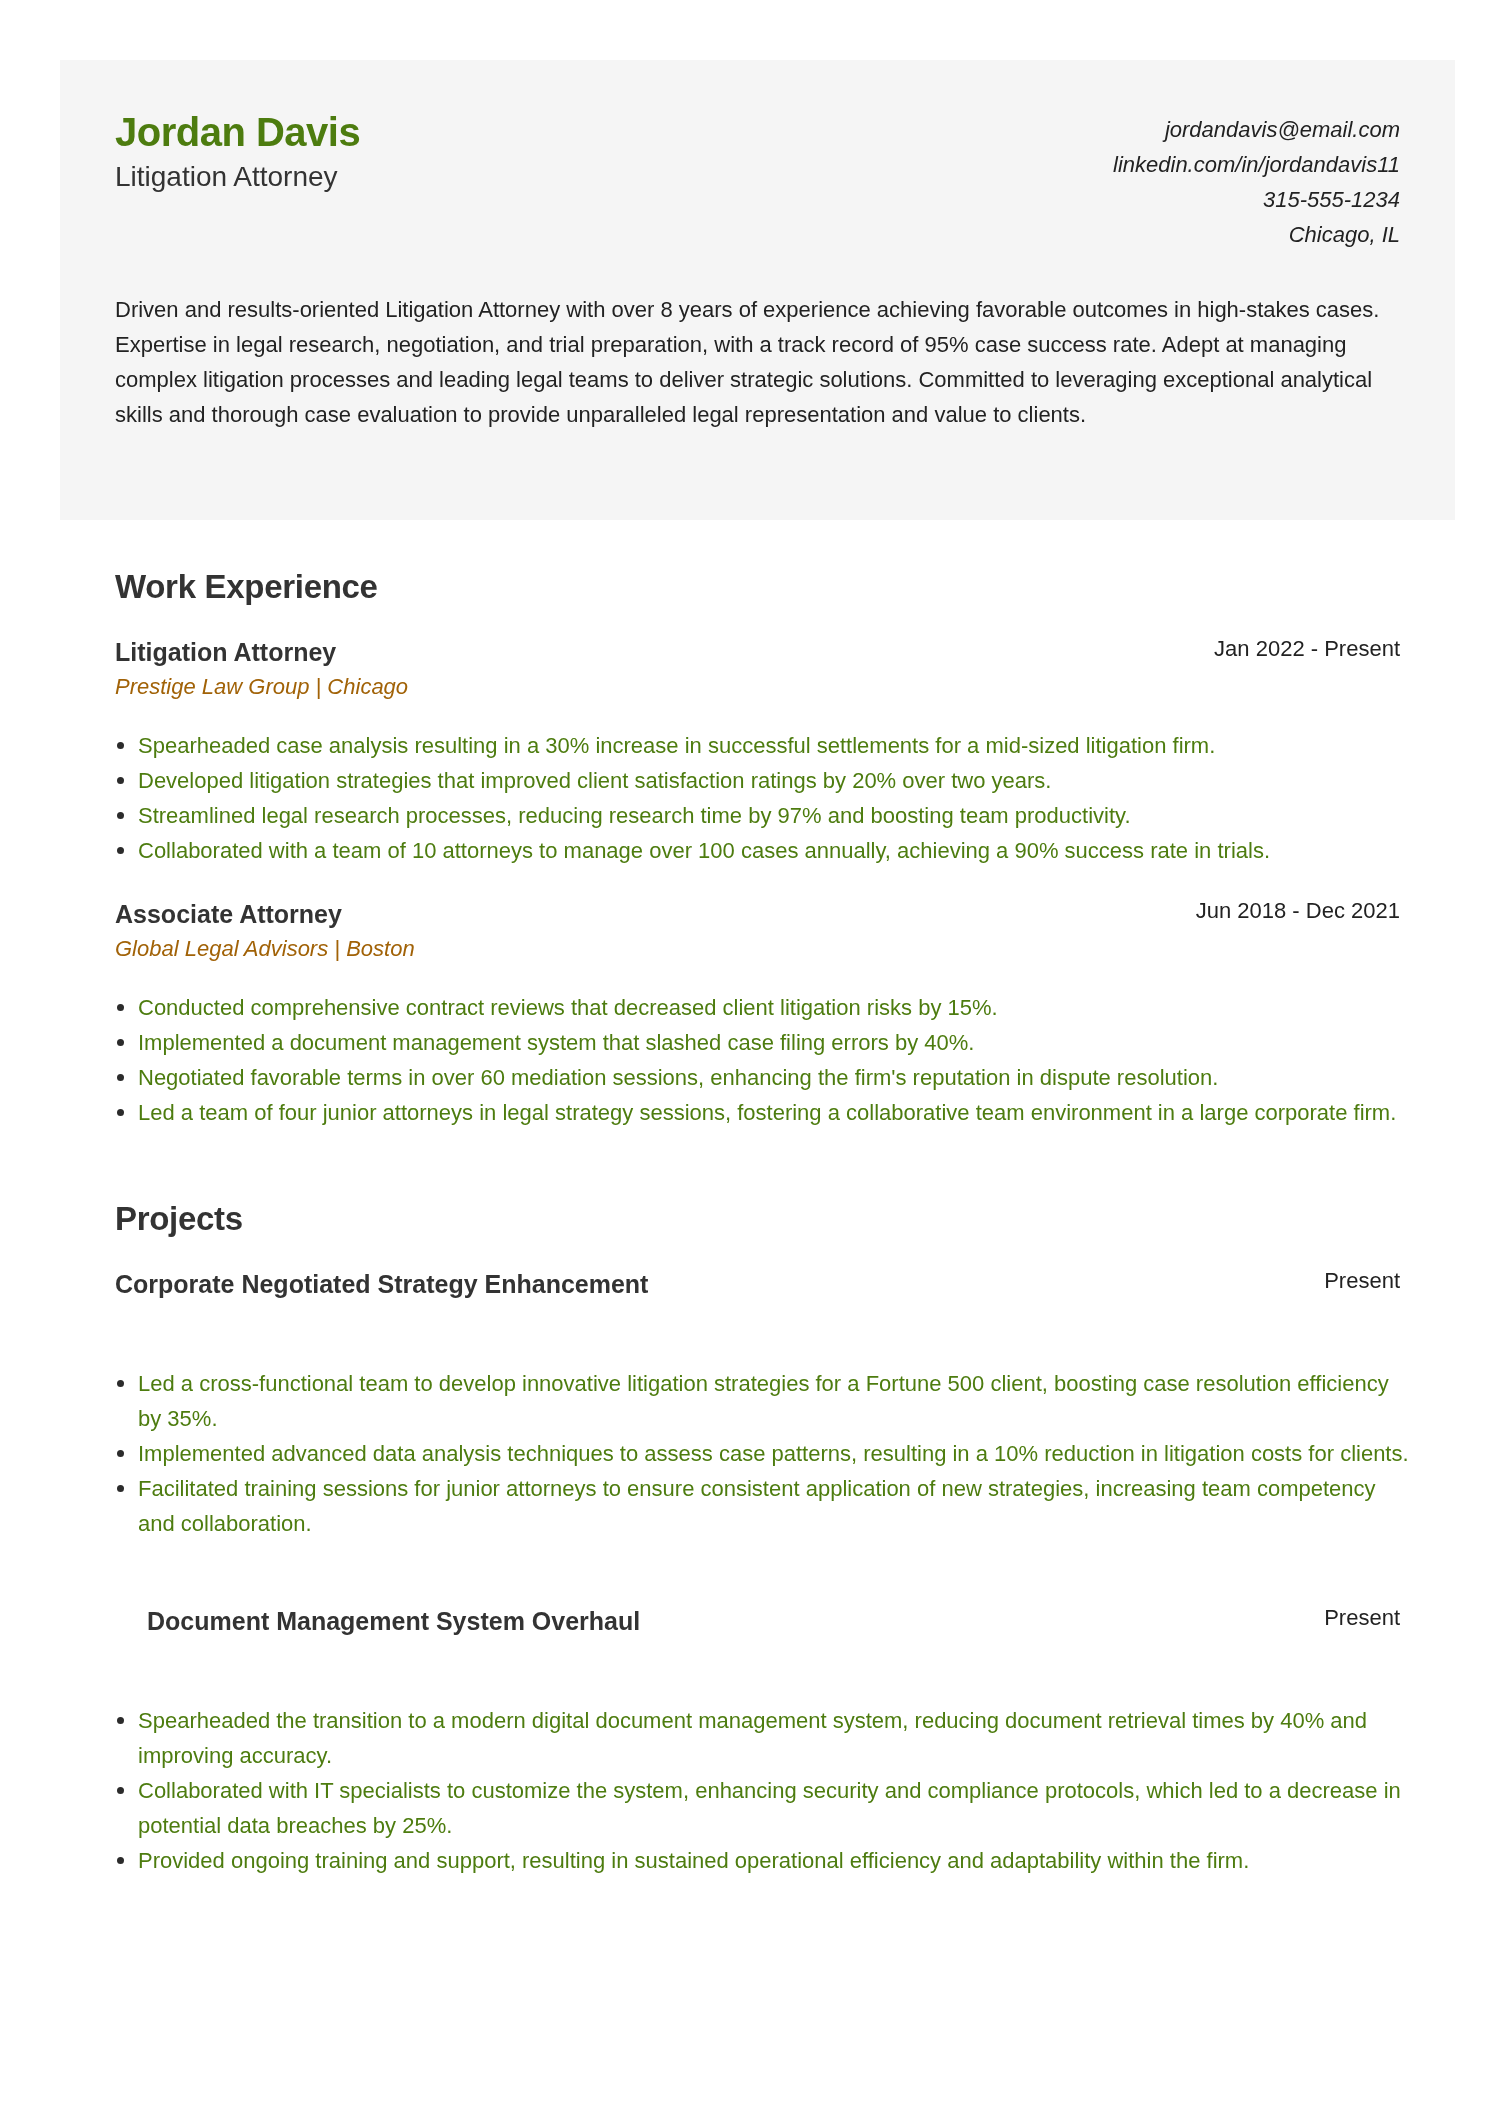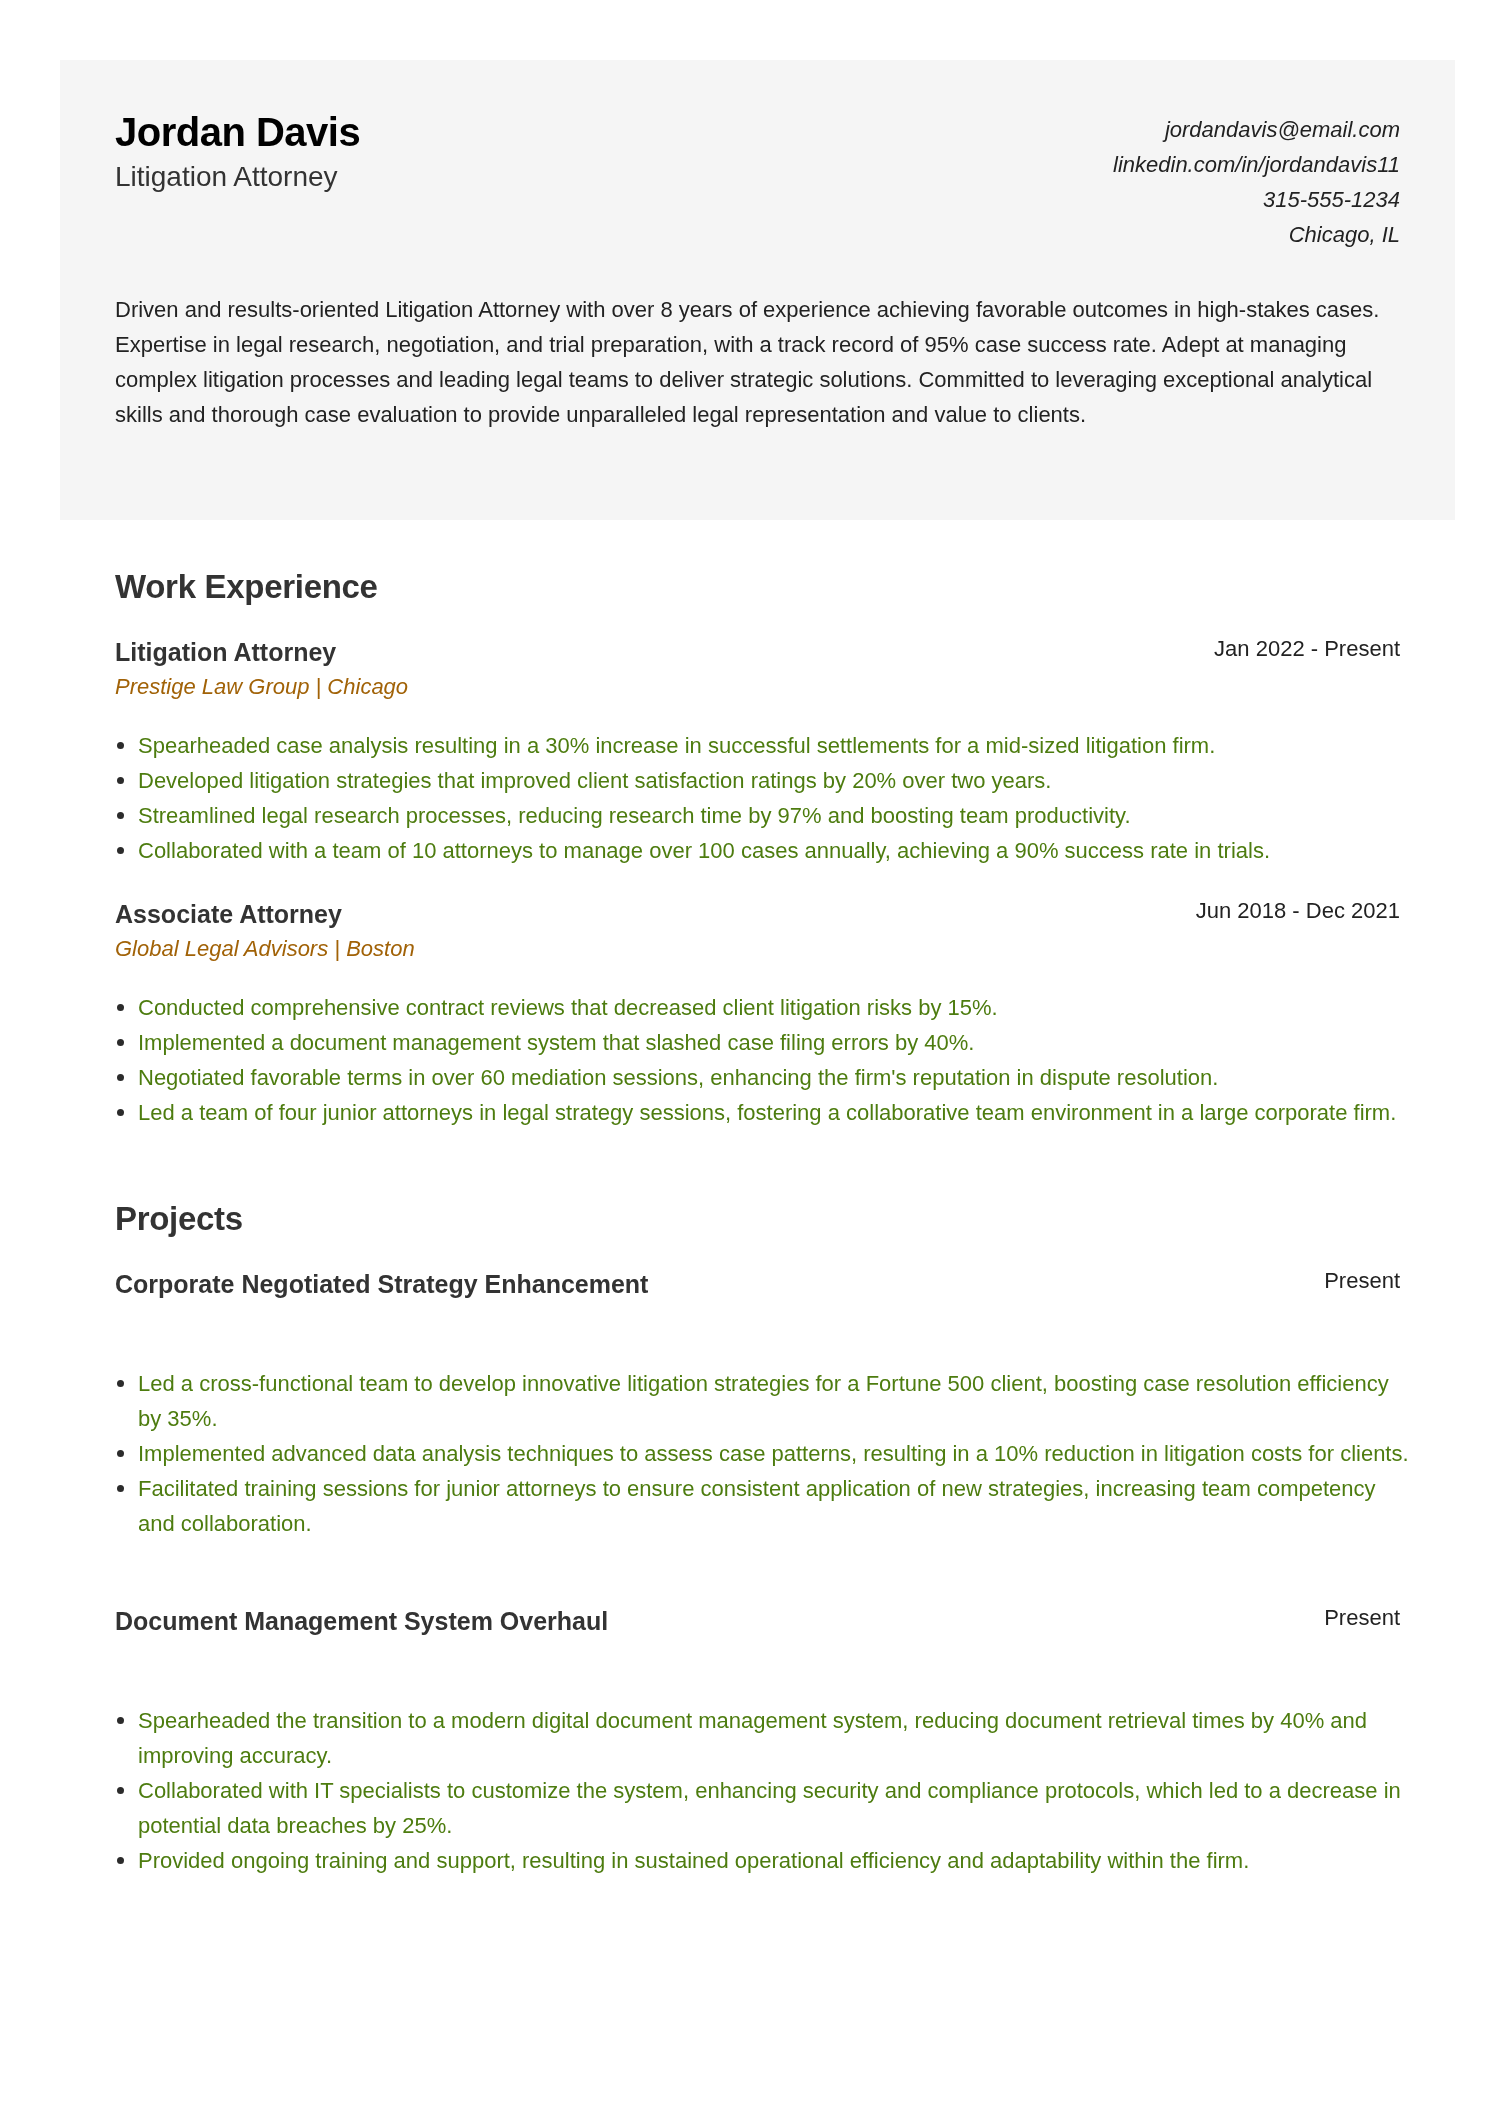--- a/index.html
+++ b/index.html
@@ -7,21 +7,21 @@
     width: 1500px; height: 2121px; position: relative; overflow: hidden;
     font-family: "Liberation Sans", "DejaVu Sans", sans-serif;
     color: #2b2b2b;
   }
   .header-box {
     position: absolute; left: 60px; top: 60px; width: 1395px; height: 460px;
     background: #f5f5f5;
   }
   .name {
     position: absolute; left: 115px; top: 108px;
-    font-size: 40px; font-weight: bold; color: #000000; letter-spacing: -0.5px;
+    font-size: 40px; font-weight: bold; color: #4d7c0f; letter-spacing: -0.5px;
     line-height: 48px;
   }
   .job-title {
     position: absolute; left: 115px; top: 160px;
     font-size: 28px; color: #333333; line-height: 34px;
   }
   .contact {
     position: absolute; right: 100px; top: 112px; text-align: right;
     font-size: 22px; font-style: italic; color: #222222;
   }
@@ -98,19 +98,19 @@
 <div class="section-title" style="top:1200px;">Projects</div>
 
 <div class="entry-title" style="top:1270px;">Corporate Negotiated Strategy Enhancement</div>
 <div class="entry-date" style="top:1268px;">Present</div>
 <ul class="bullets" style="top:1366px;">
   <li><span class="dot"></span><span>Led a cross-functional team to develop innovative litigation strategies for a Fortune 500 client, boosting case resolution efficiency by 35%.</span></li>
   <li><span class="dot"></span><span>Implemented advanced data analysis techniques to assess case patterns, resulting in a 10% reduction in litigation costs for clients.</span></li>
   <li><span class="dot"></span><span>Facilitated training sessions for junior attorneys to ensure consistent application of new strategies, increasing team competency and collaboration.</span></li>
 </ul>
 
-<div class="entry-title" style="top:1607px;">Document Management System Overhaul</div>
+<div class="entry-title" style="top:1607px;margin-left:32px;">Document Management System Overhaul</div>
 <div class="entry-date" style="top:1605px;">Present</div>
 <ul class="bullets" style="top:1703px;">
   <li><span class="dot"></span><span>Spearheaded the transition to a modern digital document management system, reducing document retrieval times by 40% and improving accuracy.</span></li>
   <li><span class="dot"></span><span>Collaborated with IT specialists to customize the system, enhancing security and compliance protocols, which led to a decrease in potential data breaches by 25%.</span></li>
   <li><span class="dot"></span><span>Provided ongoing training and support, resulting in sustained operational efficiency and adaptability within the firm.</span></li>
 </ul>
 
 </body></html>

